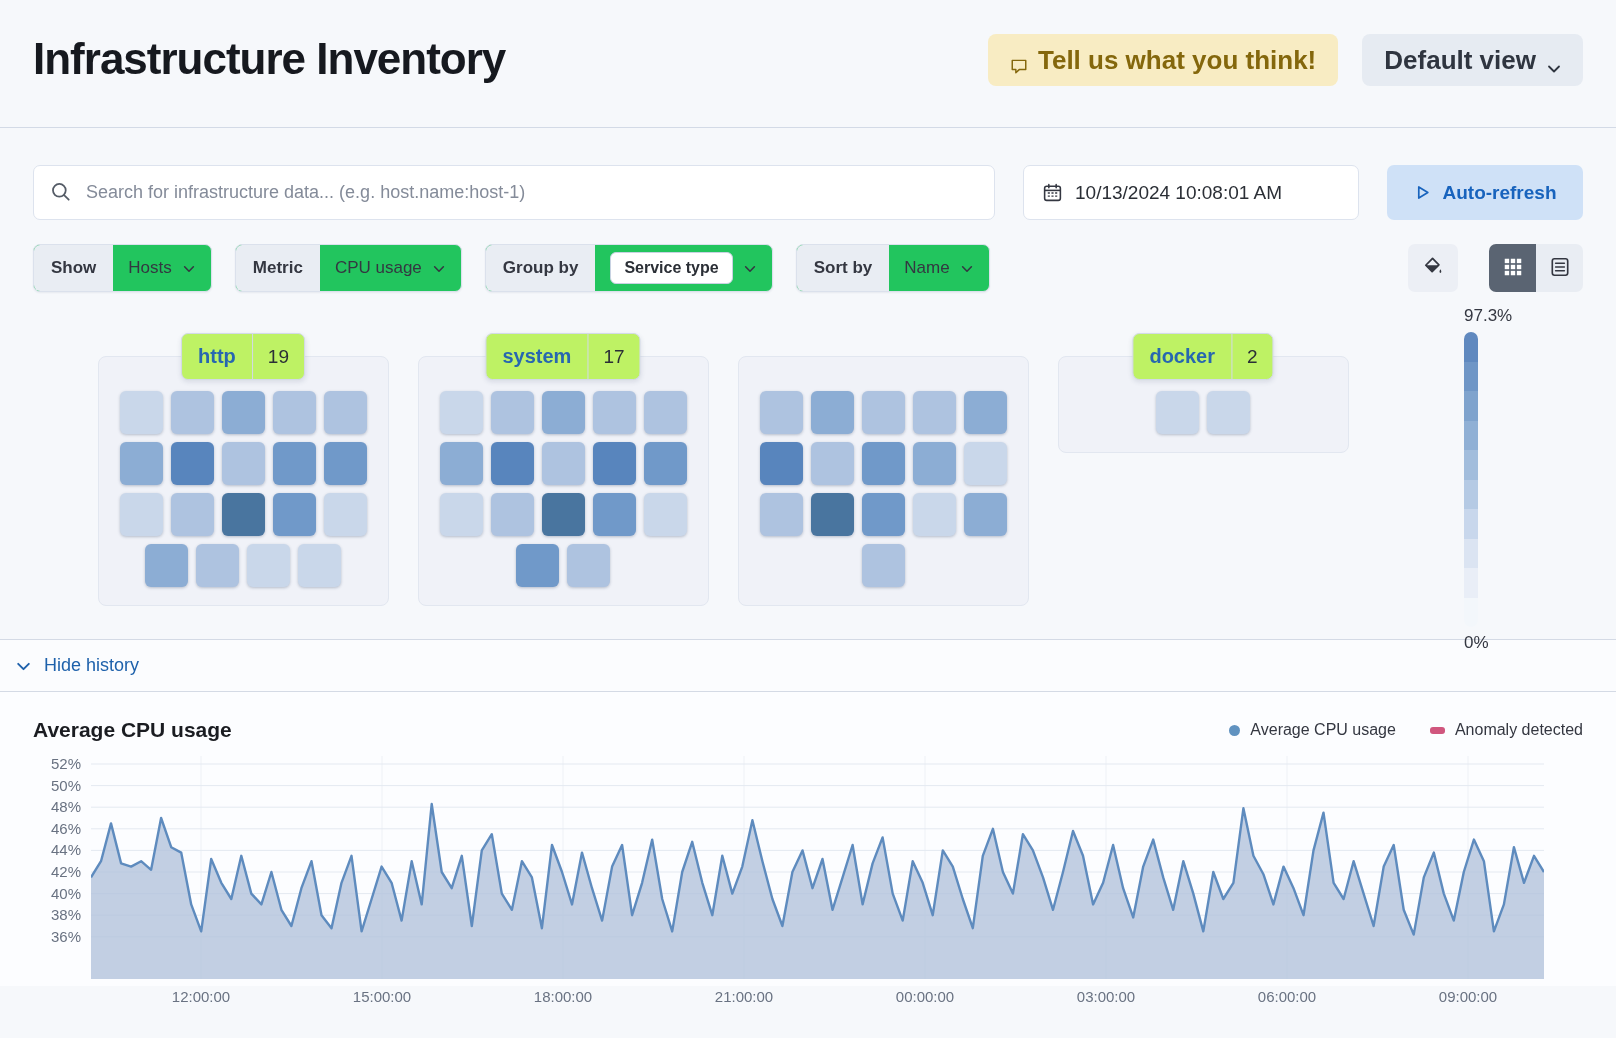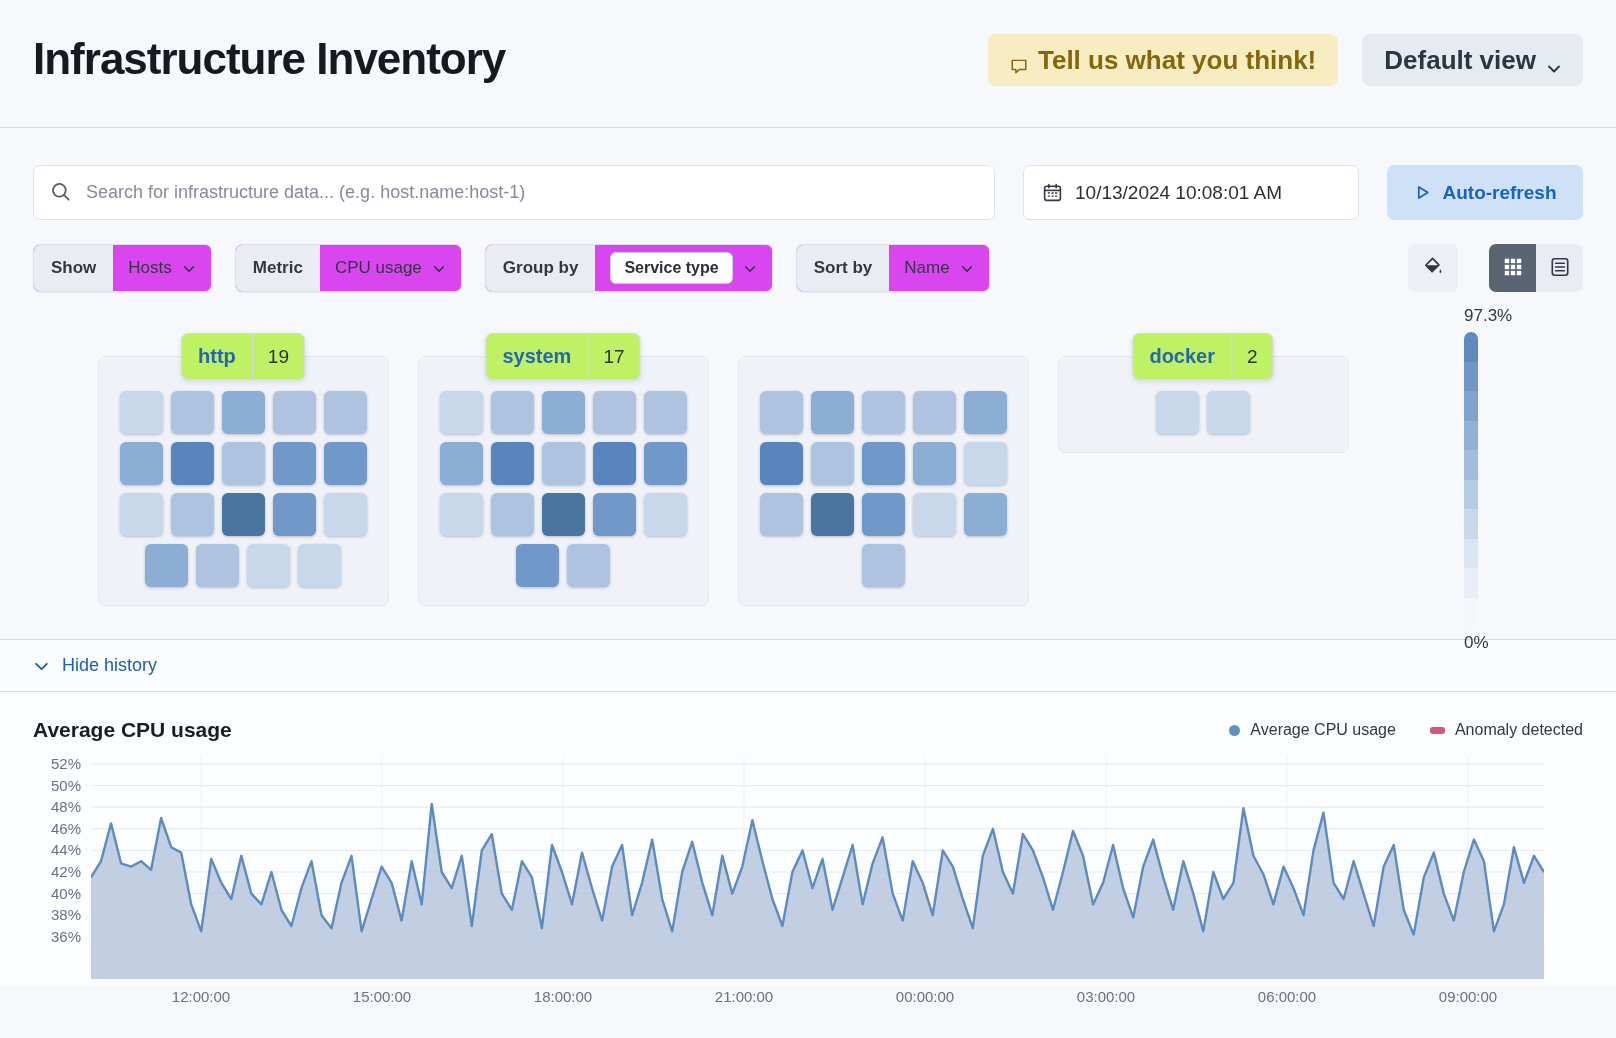--- a/index.html
+++ b/index.html
@@ -21,21 +21,21 @@
   .search-box { flex:1; position:relative; height:55px; }
   .search-box input { width:100%; height:100%; border:1px solid #dde3ee; border-radius:7px; background:#fff; padding:0 16px 0 52px; font-size:18px; color:#343741; font-family:inherit; outline:none; }
   .search-box input::placeholder { color:#848b99; }
   .search-icon { position:absolute; left:17px; top:16px; width:22px; height:22px; color:#545b66; }
   .date-picker { width:336px; height:55px; background:#fff; border:1px solid #dde3ee; border-radius:7px; display:flex; align-items:center; gap:12px; padding:5px 18px; font-size:19px; color:#2b2f36; font-weight:500; cursor:pointer; }
   .date-picker .icon16 { width:21px; height:21px; color:#343741; }
   .btn-refresh { width:196px; height:55px; background:#cfe1f7; color:#1863bd; border-radius:7px; display:flex; align-items:center; justify-content:center; gap:11px; font-size:19px; font-weight:700; cursor:pointer; border:none; font-family:inherit; }
 
   
   .filter-row { display:flex; align-items:center; gap:23px; padding:0 33px; margin-top:24px; height:48px; }
-  .filter-group { display:flex; align-items:stretch; height:48px; background:#d946ef; border:1px solid #dbe1ec; border-radius:7px; overflow:hidden; box-shadow:0 1px 2px rgba(32,48,80,.07); }
+  .filter-group { display:flex; align-items:stretch; height:48px; background:#22c55e; border:1px solid #dbe1ec; border-radius:7px; overflow:hidden; box-shadow:0 1px 2px rgba(32,48,80,.07); }
   .filter-label { display:flex; align-items:center; padding:0 17px; background:#e9edf3; font-size:17px; font-weight:700; color:#343741; }
   .filter-value { display:flex; align-items:center; gap:10px; padding:0 15px; font-size:17px; color:#343741; cursor:pointer; }
   .filter-value .chev { width:14px; height:14px; color:#343741; }
   .pill { border:1px solid #c8d2e2; border-radius:6px; padding:6px 13px; font-weight:700; font-size:16px; color:#2b2f36; background:#fff; }
   .filter-spacer { flex:1; }
   .icon-btn { width:50px; height:48px; border-radius:7px; background:#eceff5; display:flex; align-items:center; justify-content:center; color:#343741; cursor:pointer; border:none; }
   .view-toggle { display:flex; margin-left:8px; border-radius:7px; overflow:hidden; }
   .view-toggle .tbtn { width:47px; height:48px; display:flex; align-items:center; justify-content:center; cursor:pointer; border:none; }
   .tbtn.selected { background:#5a6472; color:#fff; }
   .tbtn.unselected { background:#e9edf3; color:#343741; }
@@ -51,21 +51,21 @@
   .sq-row { display:flex; justify-content:center; gap:8px; }
   .sq { width:43px; height:43px; border-radius:6px; box-shadow:0 1px 3px rgba(33,53,89,.28); cursor:pointer; }
 
   
   .scale-col { position:absolute; top:14px; right:88px; width:64px; display:flex; flex-direction:column; align-items:flex-start; gap:6px; }
   .scale-max, .scale-min { font-size:17px; color:#343741; }
   .scale-bar { width:14px; height:295px; border-radius:7px; overflow:hidden; display:flex; flex-direction:column; }
   .scale-bar div { flex:1; }
 
   
-  .history-row { height:53px; border-top:1px solid #d4dae5; border-bottom:1px solid #d4dae5; background:#fbfcfe; display:flex; align-items:center; gap:13px; padding:0 33px; color:#1e61ab; font-size:18px; font-weight:500; cursor:pointer; }
+  .history-row { height:53px; border-top:1px solid #d4dae5; border-bottom:1px solid #d4dae5; background:#fbfcfe; display:flex; align-items:center; gap:13px; padding:0 15px; color:#1e61ab; font-size:18px; font-weight:500; cursor:pointer; }
   .history-row .chev { width:16px; height:16px; }
 
   
   .chart-section { background:#fcfdff; padding:0 33px; position:relative; height:294px; }
   .chart-head { display:flex; justify-content:space-between; align-items:center; padding-top:26px; }
   .chart-title { font-size:21px; font-weight:800; color:#1a1c21; }
   .chart-legend { display:flex; gap:34px; align-items:center; }
   .legend-item { display:flex; align-items:center; gap:10px; font-size:16px; color:#343741; cursor:pointer; }
   .legend-dot { width:11px; height:11px; border-radius:50%; background:#6092c0; }
   .legend-rect { width:15px; height:7px; border-radius:3px; background:#d0567e; }

